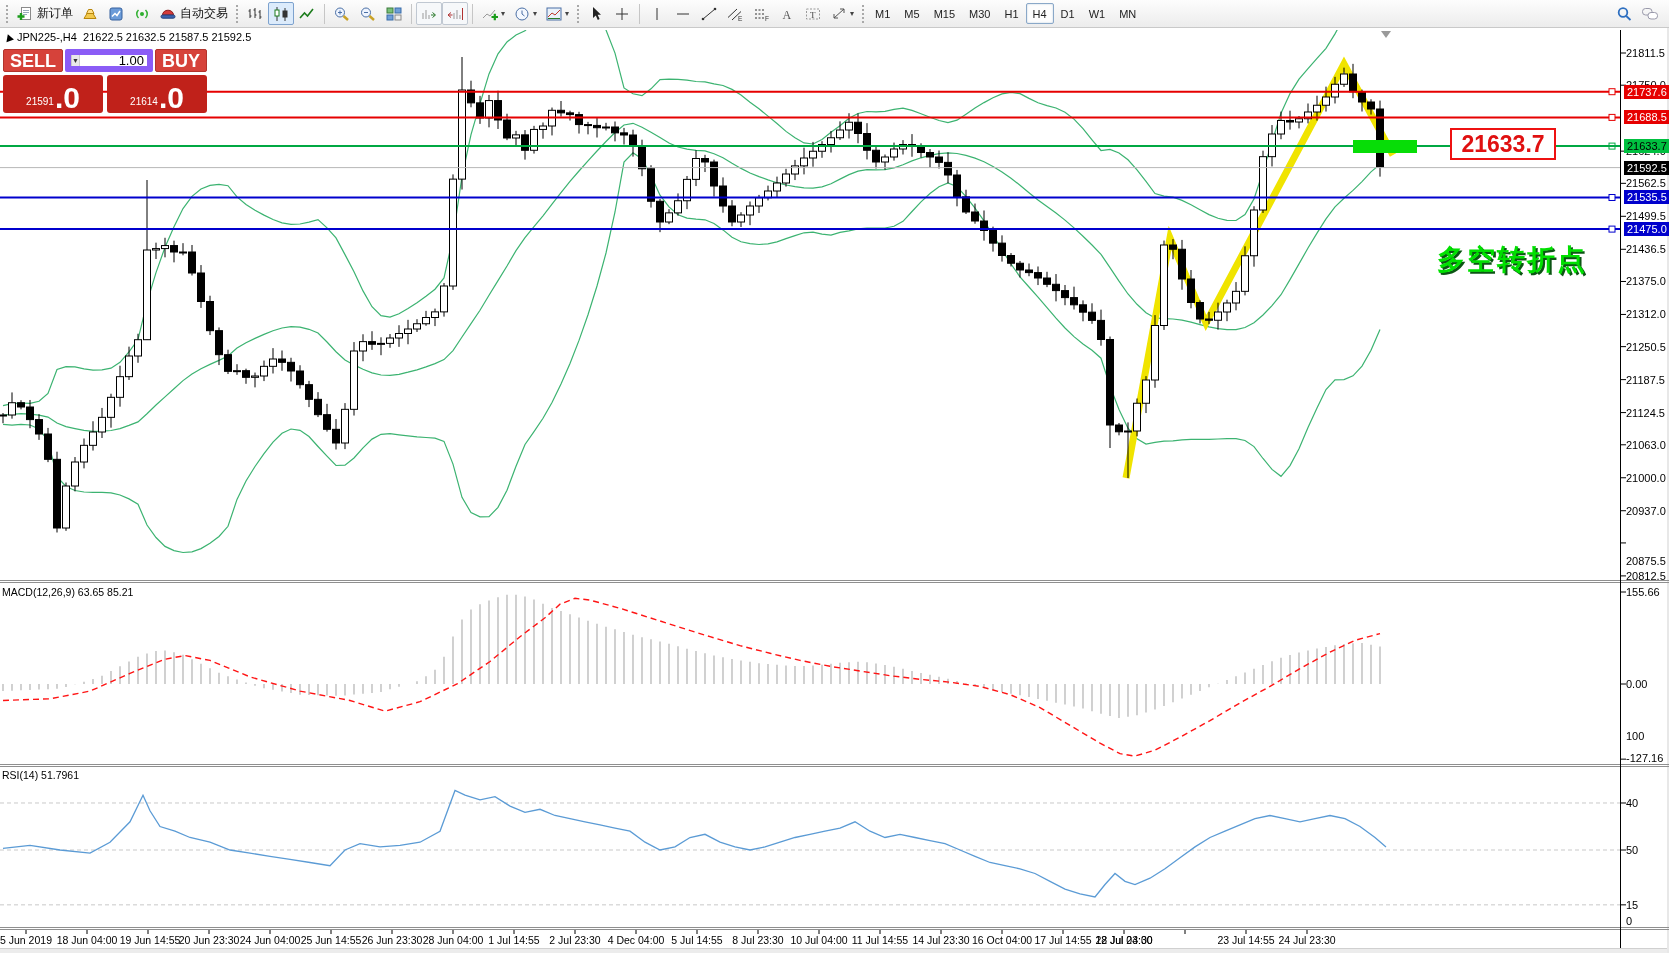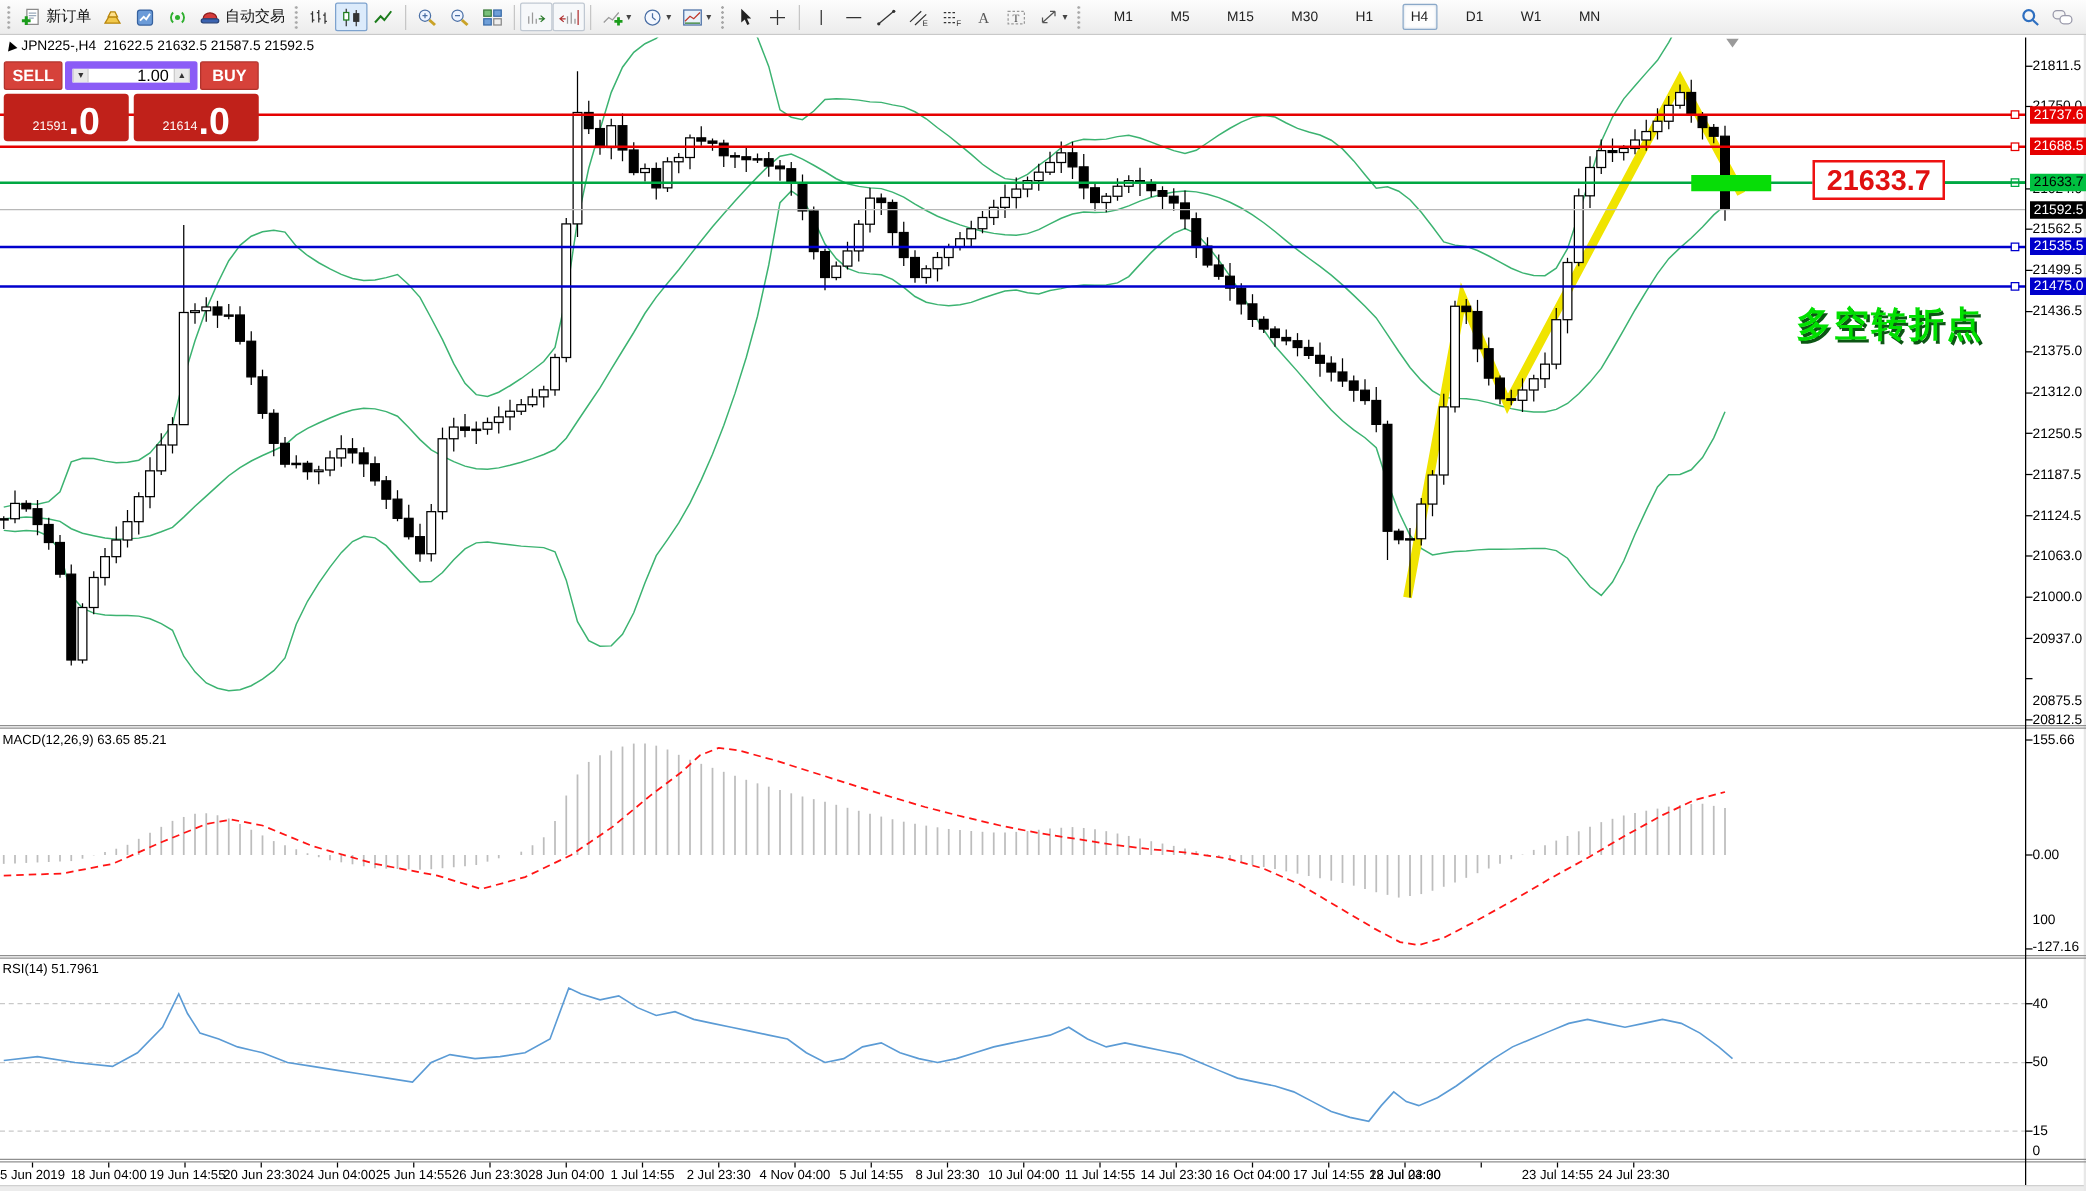--- a/index.html
+++ b/index.html
@@ -13,32 +13,32 @@
     background-image:radial-gradient(#a9a9a9 1px, transparent 1.2px);background-size:4px 4px;}
   .tsep{width:1px;height:20px;background:#c6c6c6;margin:0 4px;}
   .tbtn{height:23px;min-width:25px;display:flex;align-items:center;justify-content:center;
     border:1px solid transparent;background:transparent;padding:0 3px;cursor:default;border-radius:2px;}
   .tbtn.active{background:#dcebfb;border-color:#7da2ce;}
   .tbtn.framed{border-color:#c0c8d2;background:#f6f8fa;}
   .tbtn svg{width:18px;height:16px;display:block;}
   .tlabel{font-size:12px;color:#111;margin-left:3px;white-space:nowrap;}
   .caret{font-size:8px;color:#444;margin-left:2px;}
   .tfbtn{height:21px;min-width:27px;border:1px solid transparent;background:transparent;
-    font-size:11px;color:#222;font-family:"Liberation Sans",sans-serif;border-radius:2px;margin-left:16px;}
+    font-size:11px;color:#222;font-family:"Liberation Sans",sans-serif;border-radius:2px;}
   .tfbtn.active{background:#fdfdfd;border-color:#8aa8c8;box-shadow:inset 0 0 2px #bcd;}
   #toolbar-right{position:absolute;right:6px;top:2px;display:flex;}
   
   #chart-header{position:absolute;left:5px;top:31px;font-size:11px;color:#000;z-index:6;}
   #chart-header .tri{display:inline-block;width:0;height:0;border-left:4px solid transparent;
     border-right:4px solid transparent;border-bottom:7px solid #000;margin-right:4px;transform:rotate(-20deg);}
   
   #trade-panel{position:absolute;left:3px;top:49px;width:204px;z-index:7;}
   #tp-row1{display:flex;gap:2px;align-items:stretch;height:23px;}
   .tp-btn{flex:0 0 47px;background:#d6423a;border:1px solid #b2332c;border-radius:2px;
-    color:#fff;font-size:13px;font-weight:bold;font-family:"Liberation Sans",sans-serif;}
+    color:#fff;font-size:18px;font-weight:bold;font-family:"Liberation Sans",sans-serif;}
   #tp-spin{flex:1;display:flex;border:6px solid #8b5cf6;background:#fff;border-radius:2px;overflow:hidden;}
   .spin-btn{width:15px;background:#e9e9e9;border:none;border-left:1px solid #ccc;border-right:1px solid #ccc;
     font-size:7px;color:#333;padding:0;}
   #tp-volume{flex:1;border:none;outline:none;text-align:right;font-size:13px;padding:0 4px;width:60px;
     font-family:"Liberation Sans",sans-serif;}
   #tp-row2{display:flex;gap:4px;margin-top:3px;}
   .tp-price{flex:1;height:37px;background:#c0211a;border-radius:3px;color:#fff;
     display:flex;align-items:flex-end;justify-content:center;padding-bottom:1px;}
   .tp-price .main{font-size:10px;font-weight:normal;margin:0 1px 5px 0;}
   .tp-price .frac{font-size:30px;font-weight:bold;line-height:0.92;}
@@ -929,21 +929,21 @@
       <div class="tlab" style="left: 26px;">5 Jun 2019</div>
       <div class="tlab" style="left: 87px;">18 Jun 04:00</div>
       <div class="tlab" style="left: 136px; padding-left: 28px;">19 Jun 14:55</div>
       <div class="tlab" style="left: 209px;">20 Jun 23:30</div>
       <div class="tlab" style="left: 270px;">24 Jun 04:00</div>
       <div class="tlab" style="left: 331px;">25 Jun 14:55</div>
       <div class="tlab" style="left: 392px;">26 Jun 23:30</div>
       <div class="tlab" style="left: 453px;">28 Jun 04:00</div>
       <div class="tlab" style="left: 514px;">1 Jul 14:55</div>
       <div class="tlab" style="left: 575px;">2 Jul 23:30</div>
-      <div class="tlab" style="left: 636px;">4 Nov 04:00</div>
+      <div class="tlab" style="left: 636px;">4 Dec 04:00</div>
       <div class="tlab" style="left: 697px;">5 Jul 14:55</div>
       <div class="tlab" style="left: 758px;">8 Jul 23:30</div>
       <div class="tlab" style="left: 819px;">10 Jul 04:00</div>
       <div class="tlab" style="left: 880px;">11 Jul 14:55</div>
       <div class="tlab" style="left: 941px;">14 Jul 23:30</div>
       <div class="tlab" style="left: 1002px;">16 Oct 04:00</div>
       <div class="tlab" style="left: 1063px;">17 Jul 14:55</div>
       <div class="tlab" style="left: 1124px;">18 Jul 23:30</div>
       <div class="tlab" style="left: 1124px;">22 Jul 04:00</div>
       <div class="tlab" style="left: 1246px;">23 Jul 14:55</div>

